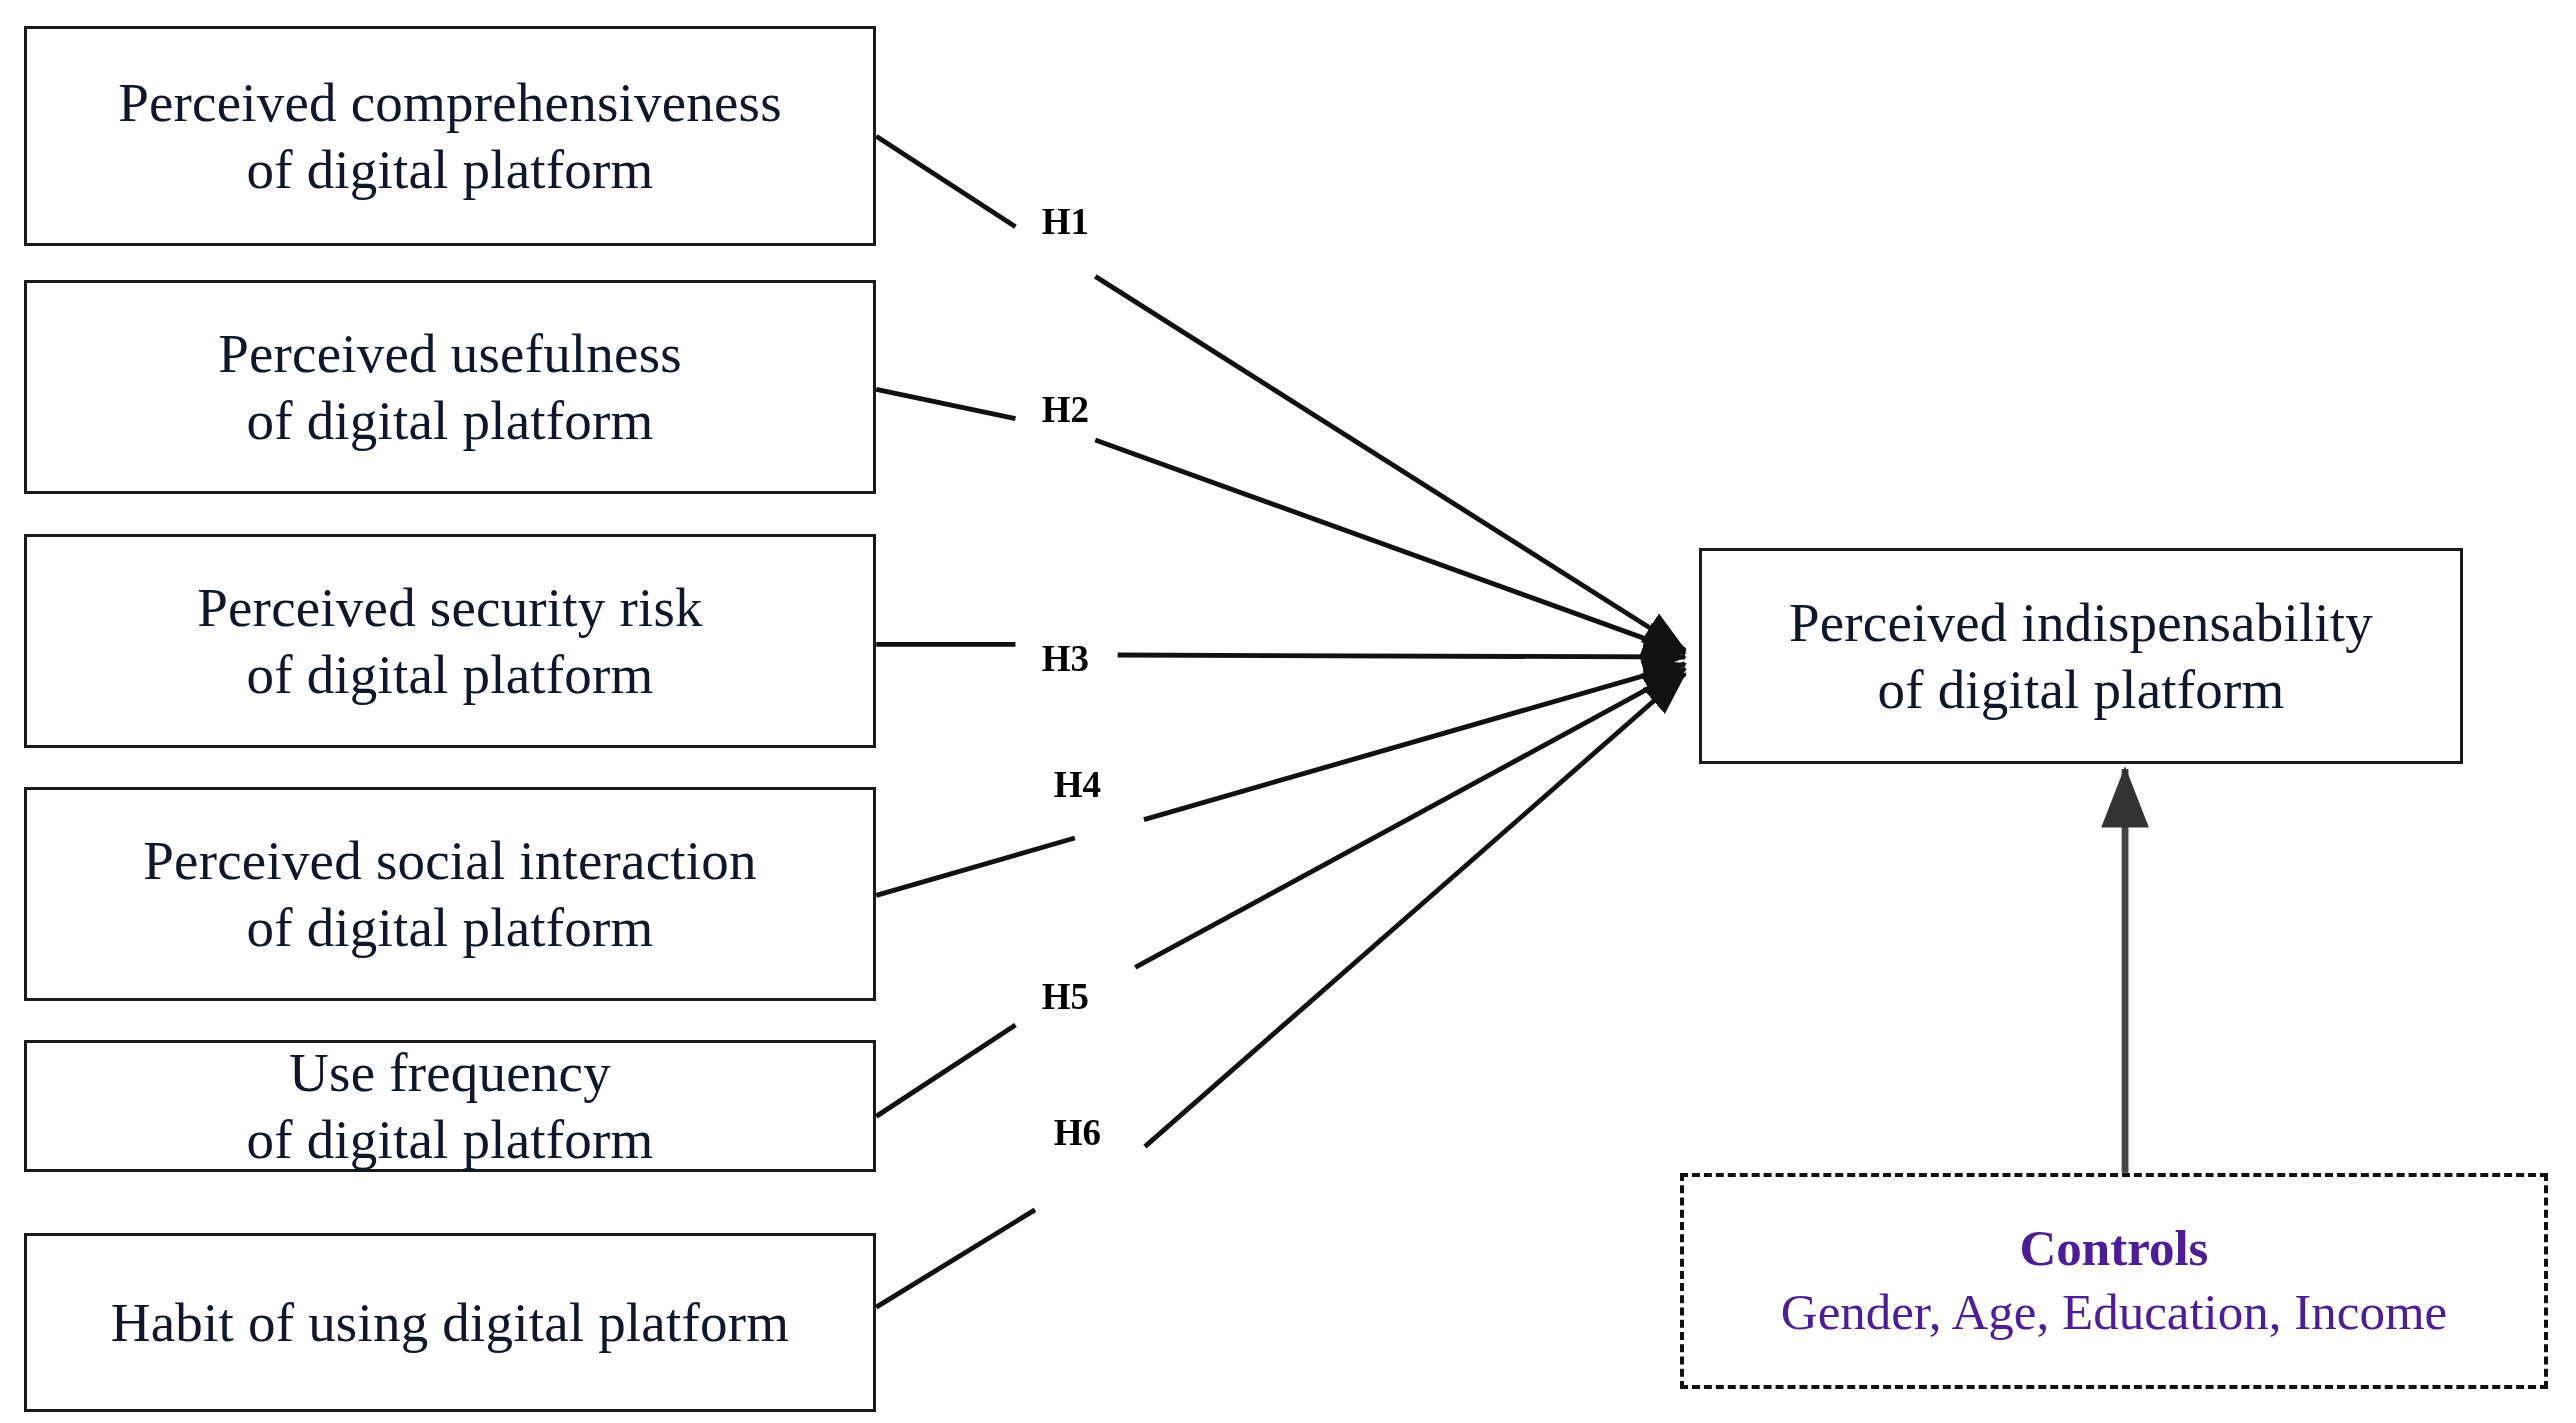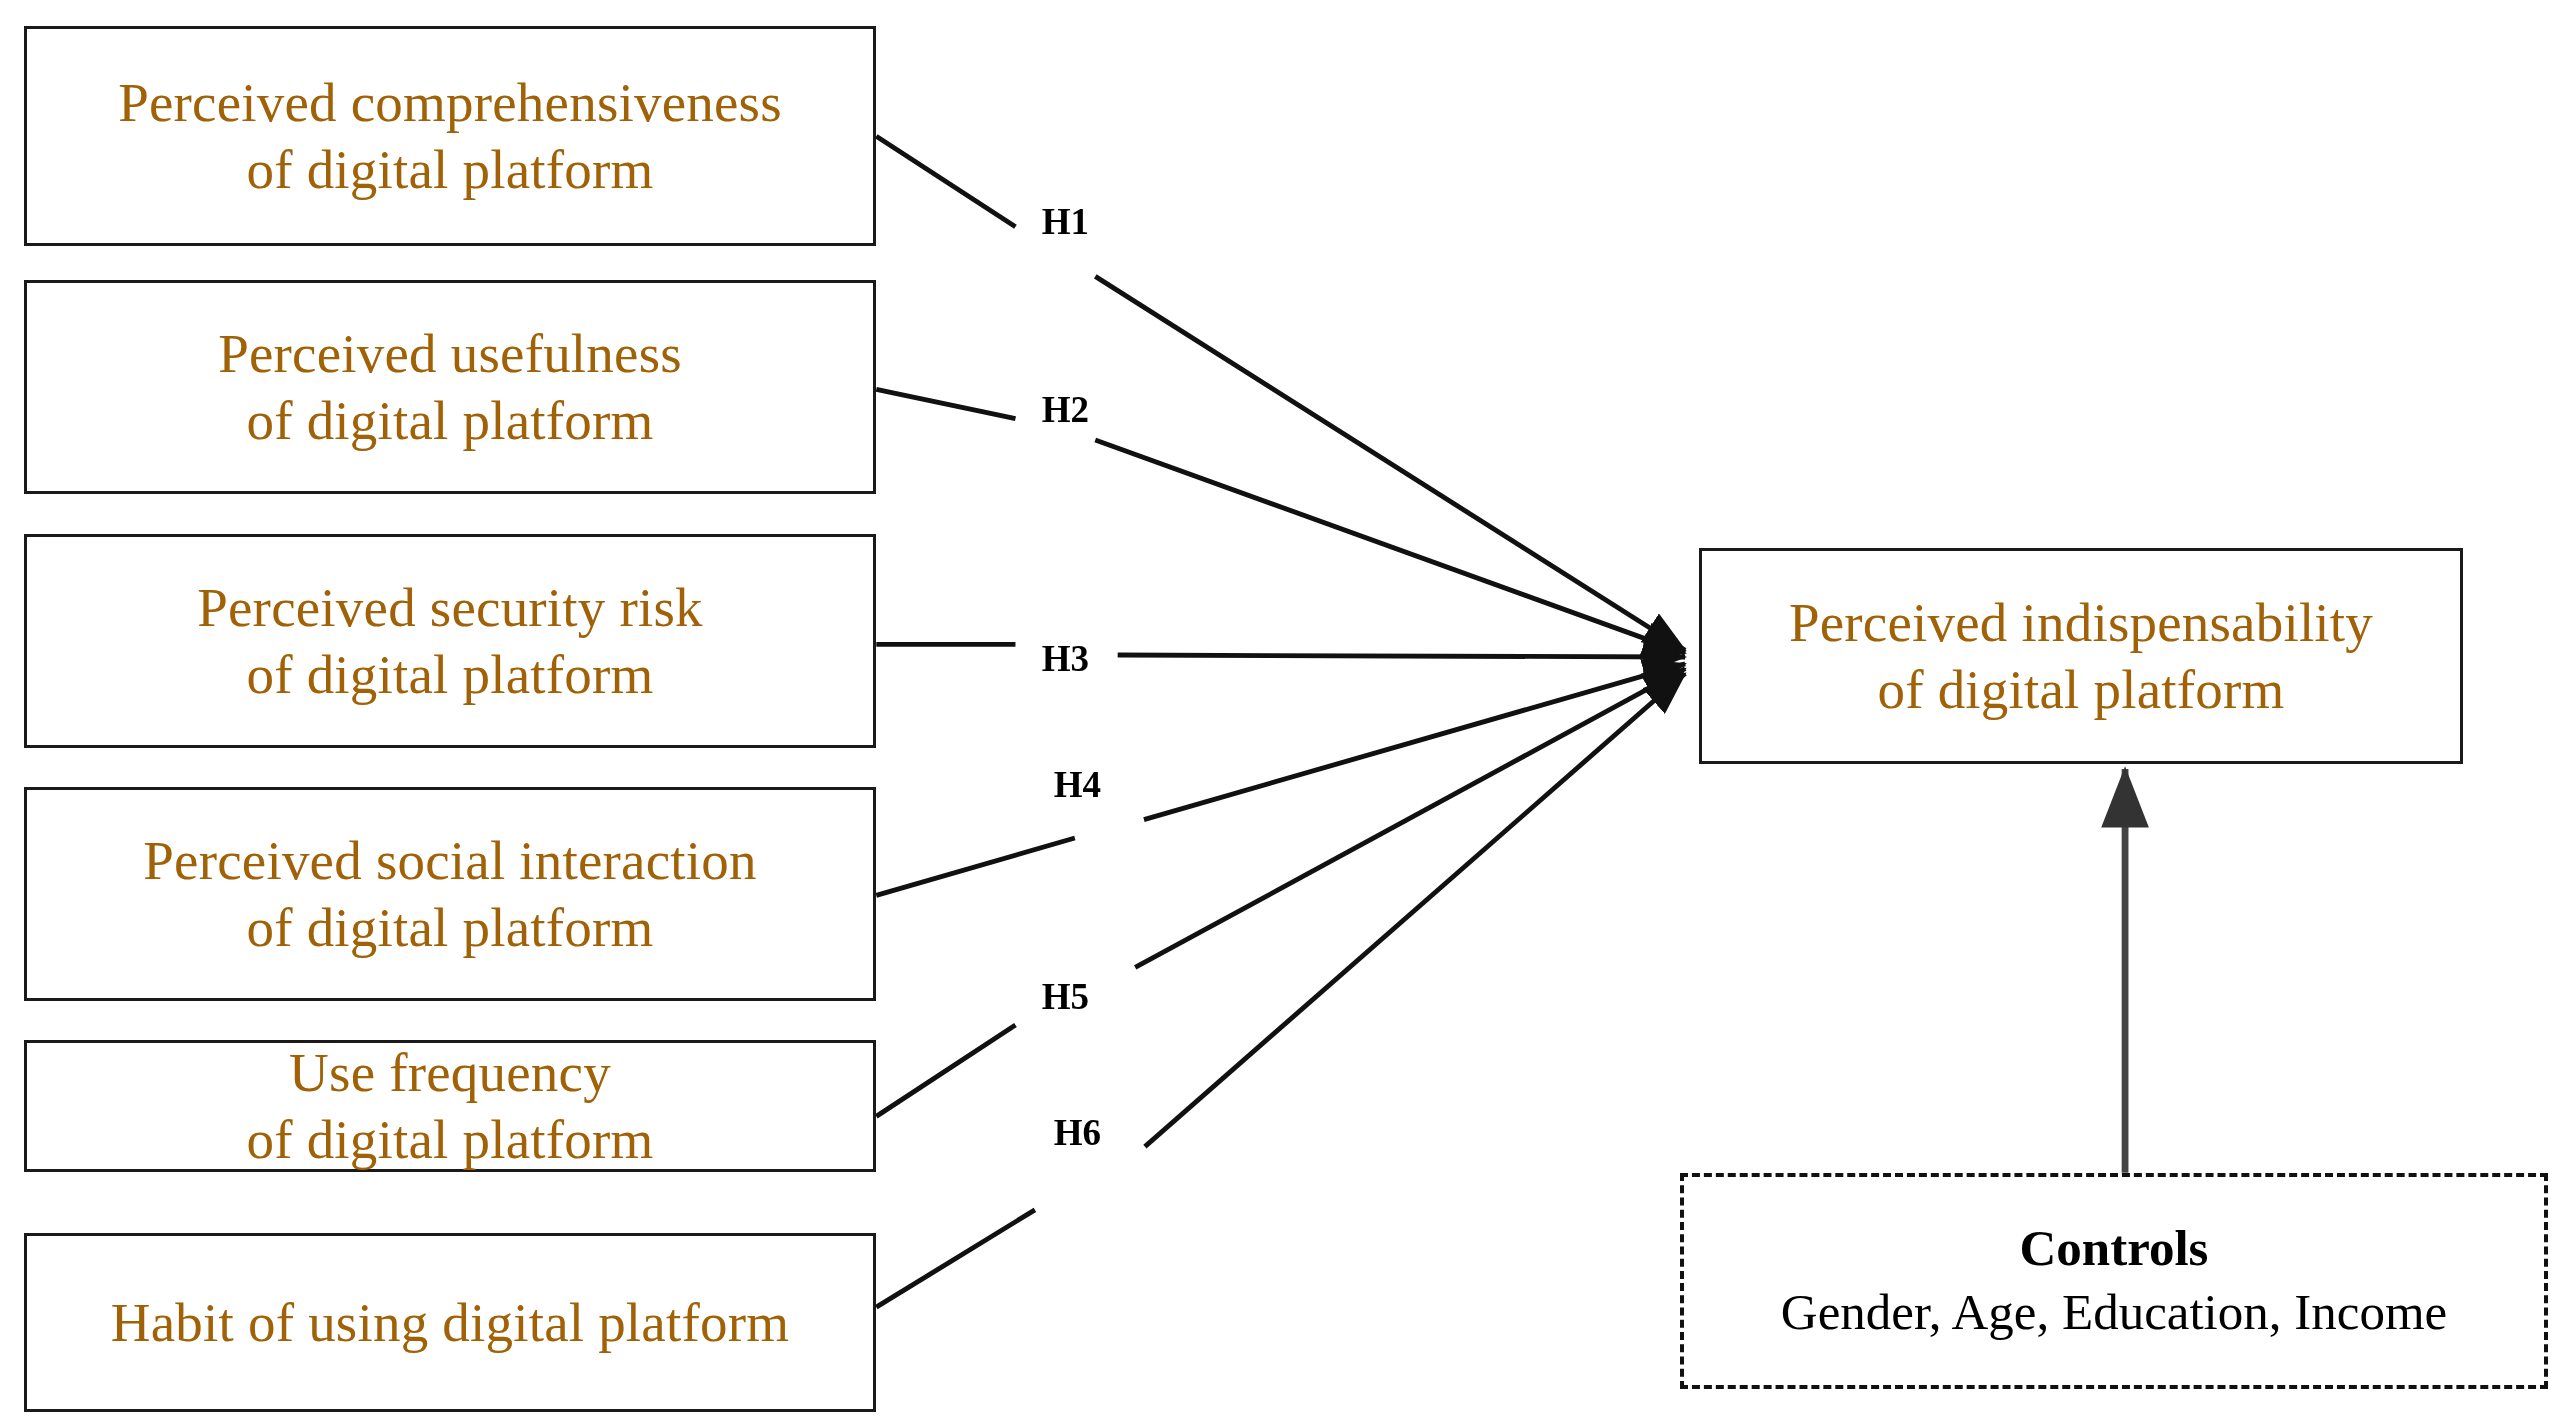--- a/index.html
+++ b/index.html
@@ -19,39 +19,39 @@
   .node-box {
     position: absolute;
     box-sizing: border-box;
     border: 3.9px solid #1a1a1a;
     background: #ffffff;
     display: flex;
     flex-direction: column;
     align-items: center;
     justify-content: center;
     text-align: center;
-    color: #a16207;
+    color: #0f172a;
     font-size: 55px;
     line-height: 1.22;
     letter-spacing: 0.2px;
   }
   .node-box .line2 {
     display: block;
   }
   .controls-box {
     position: absolute;
     box-sizing: border-box;
     border: 4.9px dashed #111111;
     background: #ffffff;
     display: flex;
     flex-direction: column;
     align-items: center;
     justify-content: center;
     text-align: center;
-    color: #000000;
+    color: #4c1d95;
     font-size: 51px;
     line-height: 1.25;
   }
   .controls-title {
     font-weight: bold;
   }
   .h-label {
     position: absolute;
     color: #000000;
     font-size: 37px;

